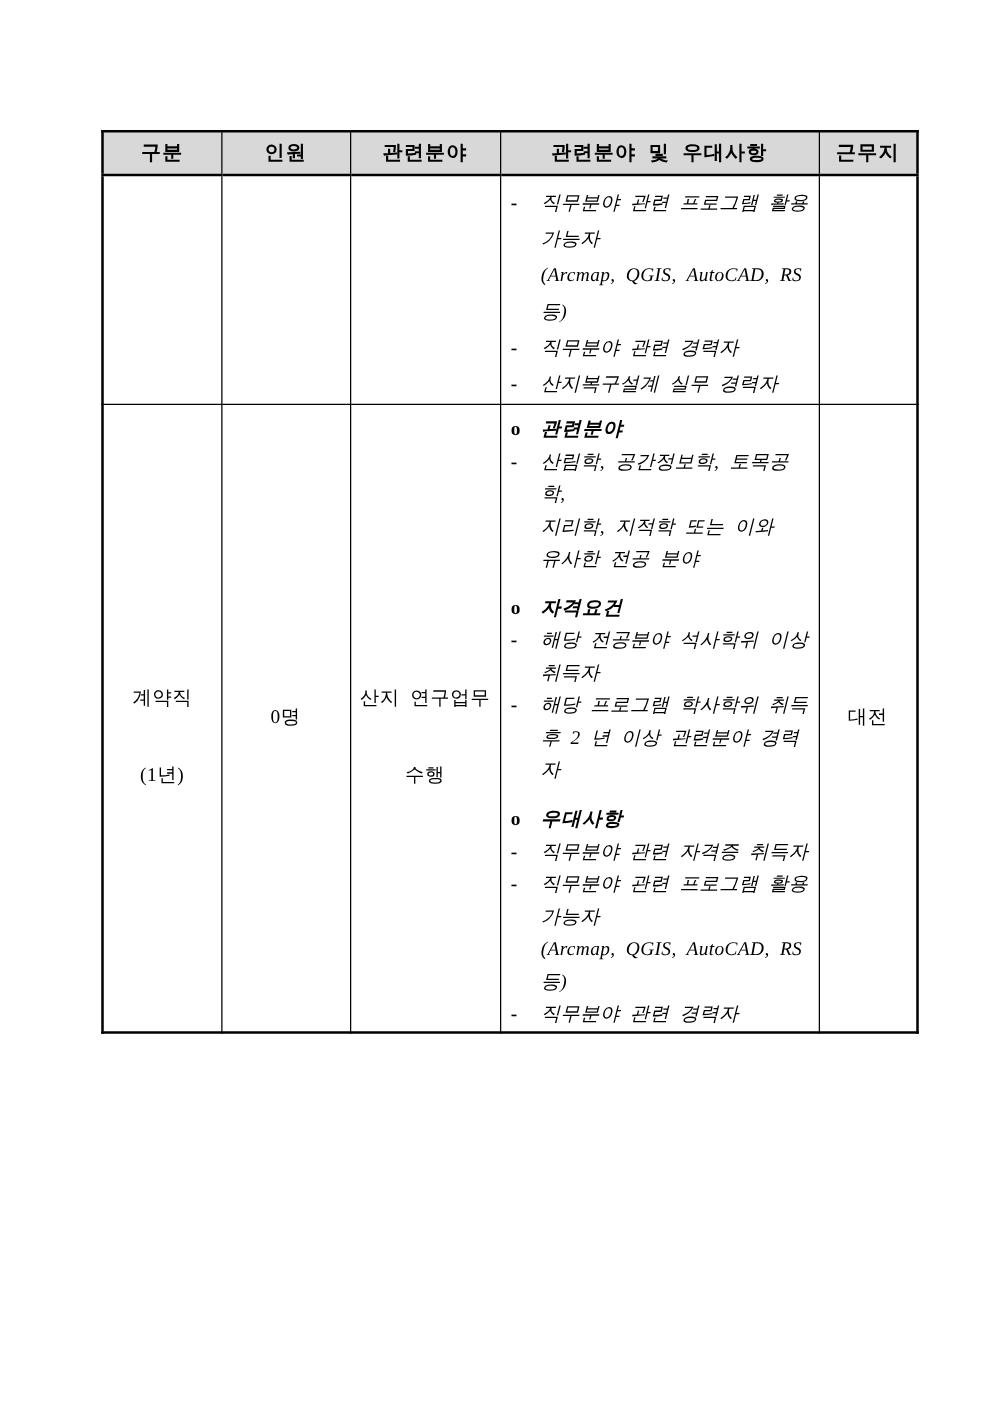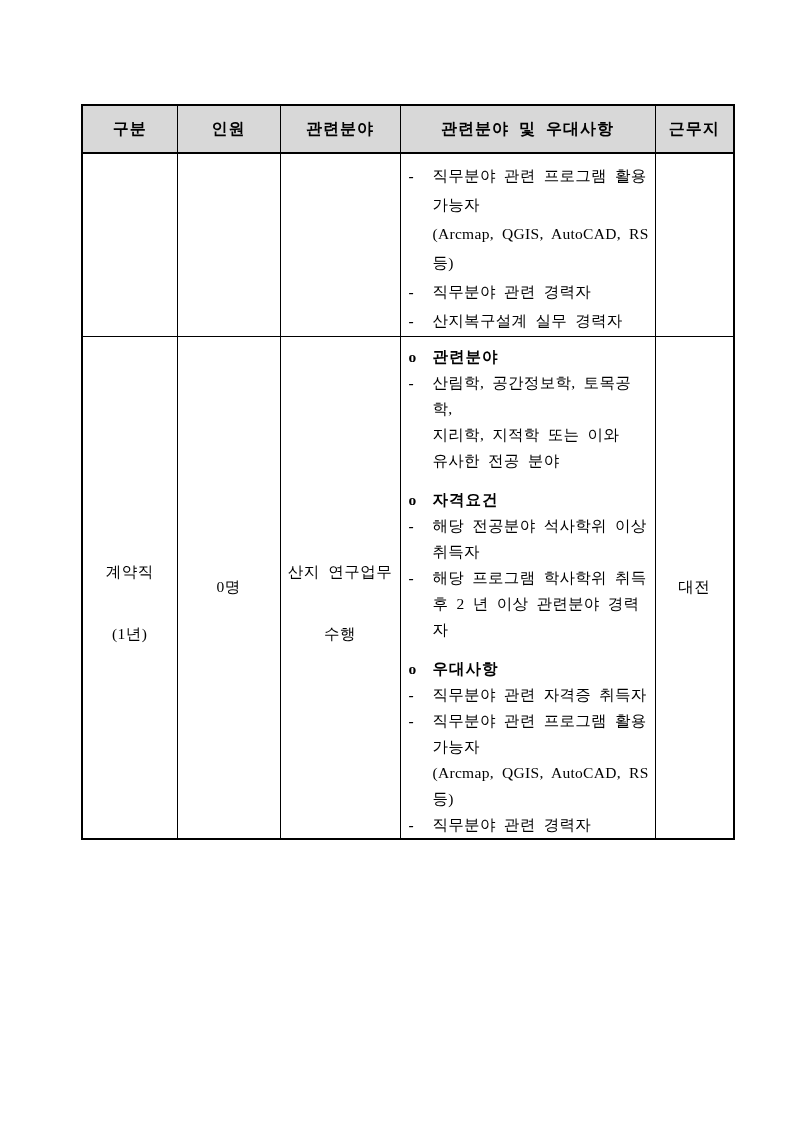--- a/index.html
+++ b/index.html
@@ -21,21 +21,21 @@
     border-collapse:collapse;table-layout:fixed;
     border:2px solid var(--border-color);
   }
   .doc-table th,.doc-table td{
     border:1px solid var(--border-color);
     padding:0;
   }
   .doc-table thead th{
     background:var(--header-bg);
     border-bottom:2px solid var(--border-color);
-    height:48px;
+    height:35px;
     font-size:16px;font-weight:bold;text-align:center;vertical-align:middle;
     letter-spacing:1px;word-spacing:5px;
   }
   tr.row-1{height:183px;}
   tr.row-2{height:450px;}
   td.center-cell{
     text-align:center;vertical-align:middle;
     font-size:15.5px;line-height:30px;letter-spacing:0.5px;word-spacing:4px;
   }
   td.qual-cell{
@@ -44,21 +44,21 @@
     font-size:15.5px;letter-spacing:0.3px;word-spacing:4px;
   }
   .q-list{width:100%;}
   .row-1 .q-entry{line-height:29px;}
   .row-2 .q-entry{line-height:26px;}
   .q-entry{display:flex;align-items:flex-start;}
   .q-bullet{
     flex:0 0 24px;width:24px;
     font-weight:bold;
   }
-  .q-text{flex:1 1 auto;}
+  .q-text{flex:1 1 auto;font-style:italic;}
   .q-section{margin-top:13px;}
   .q-list > .q-entry:first-child{margin-top:0;}
   .q-section .q-text{font-weight:bold;letter-spacing:1px;}
   .cell-line{display:block;margin-top:32px;}
 </style>
 </head>
 <body>
 
 <div class="page">
   <table class="doc-table">

